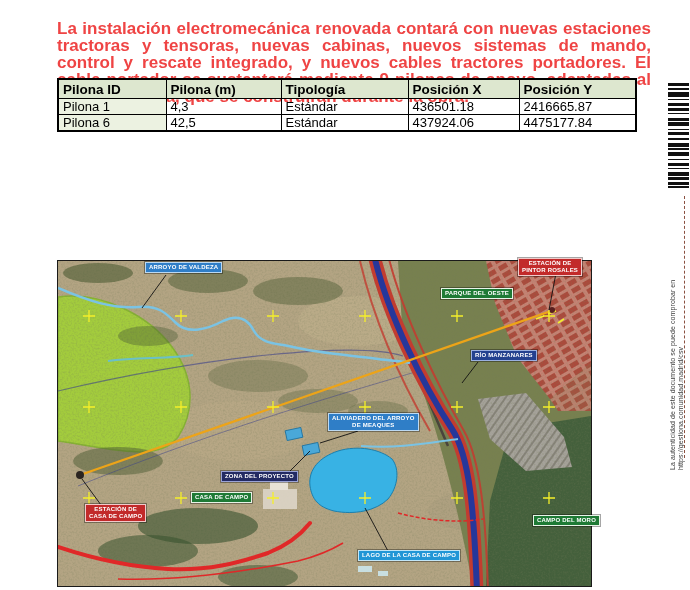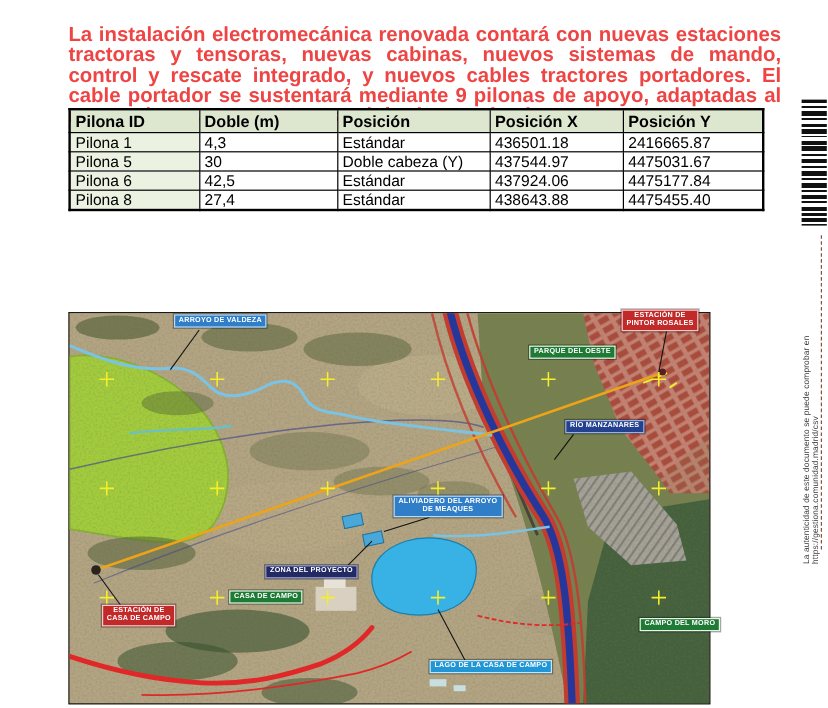--- a/index.html
+++ b/index.html
@@ -4,21 +4,21 @@
 <style>
   html,body{margin:0;padding:0;background:#fff;}
   .page{position:relative;width:690px;height:590px;background:#fff;overflow:hidden;
         font-family:"Liberation Sans", sans-serif;color:#000;}
 
   
   .intro{position:absolute;left:57px;top:3px;width:594px;font-size:17px;line-height:17px;
          text-align:justify;color:#ef4444;font-weight:bold;}
 
   
-  .tbl-wrap{position:absolute;left:57px;top:90px;}
+  .tbl-wrap{position:absolute;left:57px;top:78px;}
   table.pilonas{border-collapse:collapse;table-layout:fixed;border:2px solid #000;}
   table.pilonas th, table.pilonas td{border:1px solid #000;padding:0 4px;font-size:13px;
          height:15px;white-space:nowrap;overflow:hidden;text-align:left;vertical-align:middle;}
   table.pilonas th{background:#dde7cf;font-weight:bold;font-size:13.5px;height:18px;}
   table.pilonas td.first-col{background:#ecf2e1;}
 
   
   .map{position:absolute;left:57px;top:260px;width:533px;height:325px;border:1px solid #1a1a1a;
        background:#b3a483;}
   .map svg{display:block;}
@@ -65,54 +65,40 @@
       <colgroup>
         <col style="width:108px">
           <col style="width:115px">
           <col style="width:127px">
         <col style="width:111px">
           <col style="width:117px">
       </colgroup>
       <thead>
           <tr>
             <th>Pilona ID</th>
-            <th>Doble (m)</th>
-            <th>Posición</th>
+            <th>Pilona (m)</th>
+            <th>Tipología</th>
             <th>Posición X</th>
             <th>Posición Y</th>
           </tr>
         </thead>
       <tbody>
           <tr>
             <td class="first-col">Pilona 1</td>
             <td>4,3</td>
             <td>Estándar</td>
             <td>436501.18</td>
             <td>2416665.87</td>
           </tr>
           <tr>
-            <td class="first-col">Pilona 5</td>
-            <td>30</td>
-            <td>Doble cabeza (Y)</td>
-            <td>437544.97</td>
-            <td>4475031.67</td>
-          </tr>
-          <tr>
             <td class="first-col">Pilona 6</td>
             <td>42,5</td>
             <td>Estándar</td>
             <td>437924.06</td>
             <td>4475177.84</td>
-          </tr>
-          <tr>
-            <td class="first-col">Pilona 8</td>
-            <td>27,4</td>
-            <td>Estándar</td>
-            <td>438643.88</td>
-            <td>4475455.40</td>
           </tr>
         </tbody>
     </table>
   </div>
 
   <div class="map">
     <svg width="533" height="325" viewBox="0 0 533 325">
       <defs>
         <pattern id="blocks" width="13" height="8" patternUnits="userSpaceOnUse" patternTransform="rotate(-30)">
           <rect width="13" height="8" fill="#c58273"></rect>

